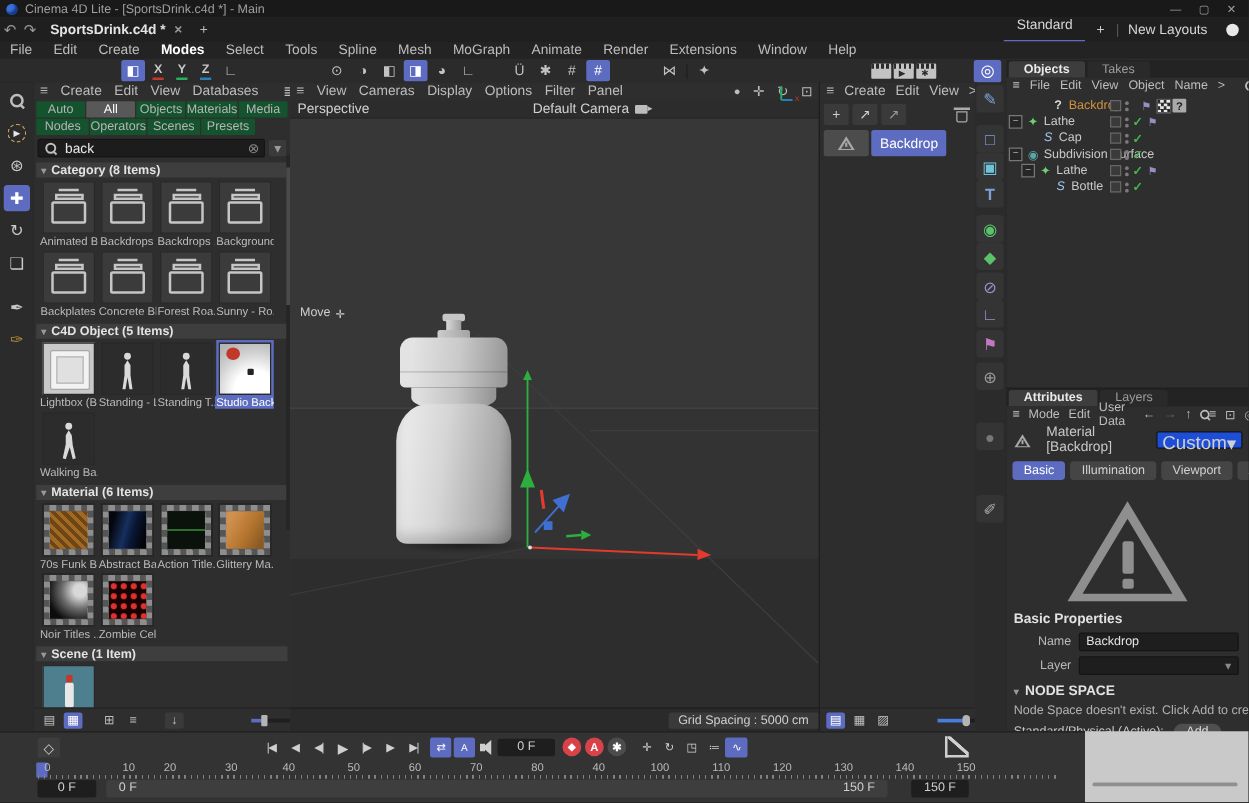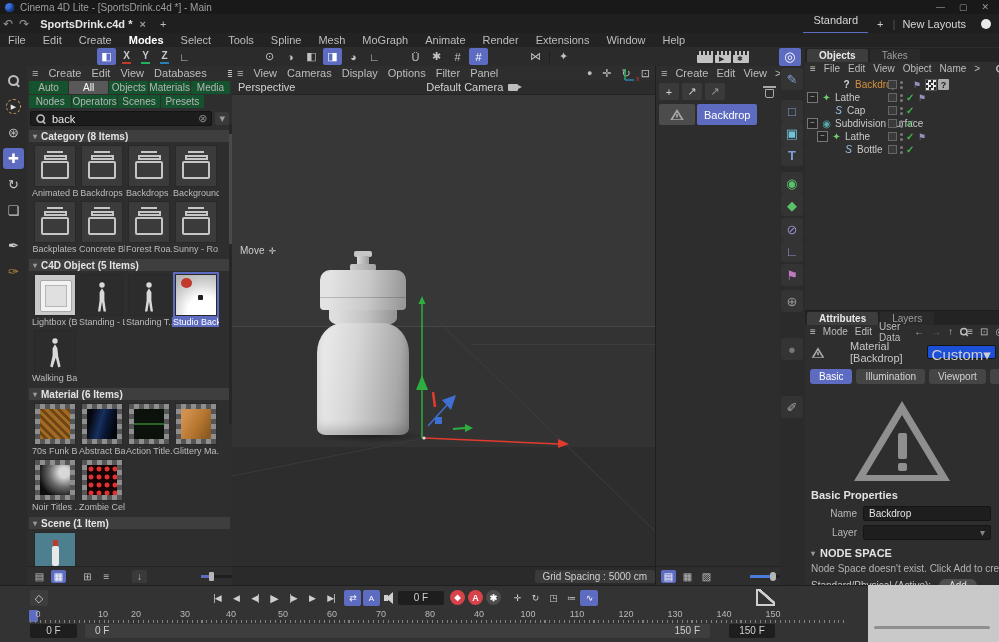--- a/index.html
+++ b/index.html
@@ -160,21 +160,21 @@
   .octl{position:absolute;display:flex;align-items:center;gap:2px}
   .tgl{width:7px;height:7px;background:#3a3a3a;border:1px solid #666}
   .dots{display:flex;flex-direction:column;gap:2px}
   .dots i{width:3px;height:3px;border-radius:50%;background:#7a7a7a}
   .chkm{color:#3fb950;font-weight:bold;font-size:10px}
   .tflag{color:#9a8fc0;font-size:9px}
   .tchk{width:10px;height:10px;background:conic-gradient(#e8e8e8 90deg,#2a2a2a 0 180deg,#e8e8e8 0 270deg,#2a2a2a 0) 0 0/5px 5px;border:1px solid #555}
   .tq{width:11px;height:11px;background:#a9a9a9;color:#1d1d1d;font-weight:bold;font-size:9px;display:flex;
       align-items:center;justify-content:center;border-radius:1px}
   
-  .atitle{display:flex;align-items:center;gap:24px;padding:2px 5px}
+  .atitle{display:flex;align-items:center;gap:11px;padding:2px 5px}
   .dropfield{margin-left:auto;width:66px;height:12px;background:#1d4ed8;border:1px solid #151515;border-radius:2px;
              display:flex;align-items:flex-start;justify-content:space-between;padding:0 4px;font-size:15px;color:#cfcfcf}
   .abtns{display:flex;gap:4px;padding:3px 5px}
   .abtn{background:#454545;color:#d2d2d2;border-radius:3px;padding:2px 9px;font-size:10px}
   .abtn.on{background:#5d6cc0;color:#fff}
   .fieldrow{display:flex;align-items:center;gap:6px;padding:2px 4px 2px 0}
   .flabel{width:52px;text-align:right;color:#b9b9b9;font-size:10px;flex:none}
   .tfield{flex:1;height:13px;background:#1e1e1e;border:1px solid #151515;border-radius:2px;display:flex;
           align-items:center;padding:0 5px;color:#e4e4e4;font-size:10px;margin-right:4px}
   .pill{background:#4f4f4f;border-radius:8px;padding:1px 10px;color:#dedede;font-size:10px;display:inline-block}

